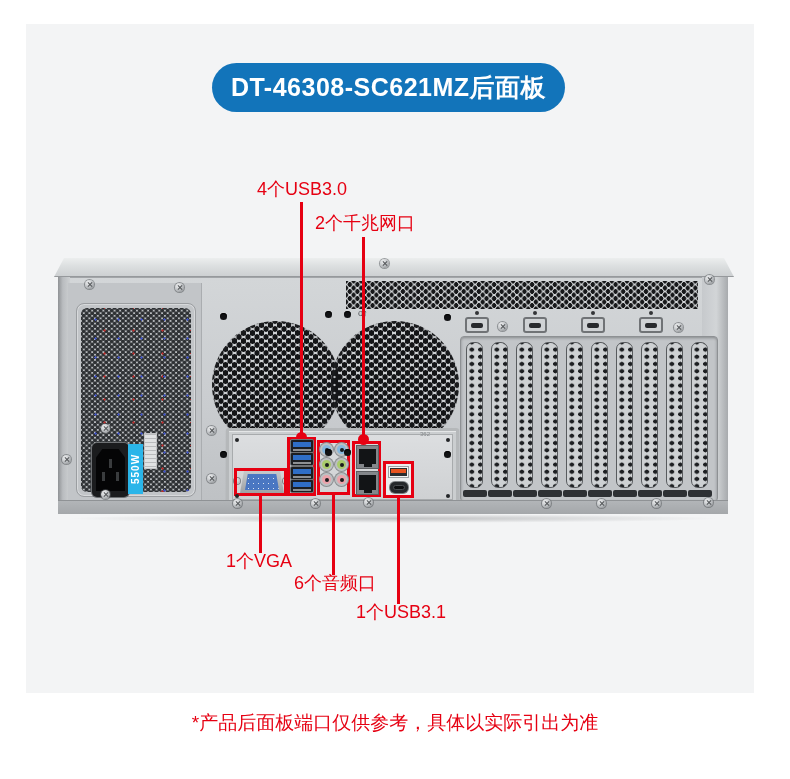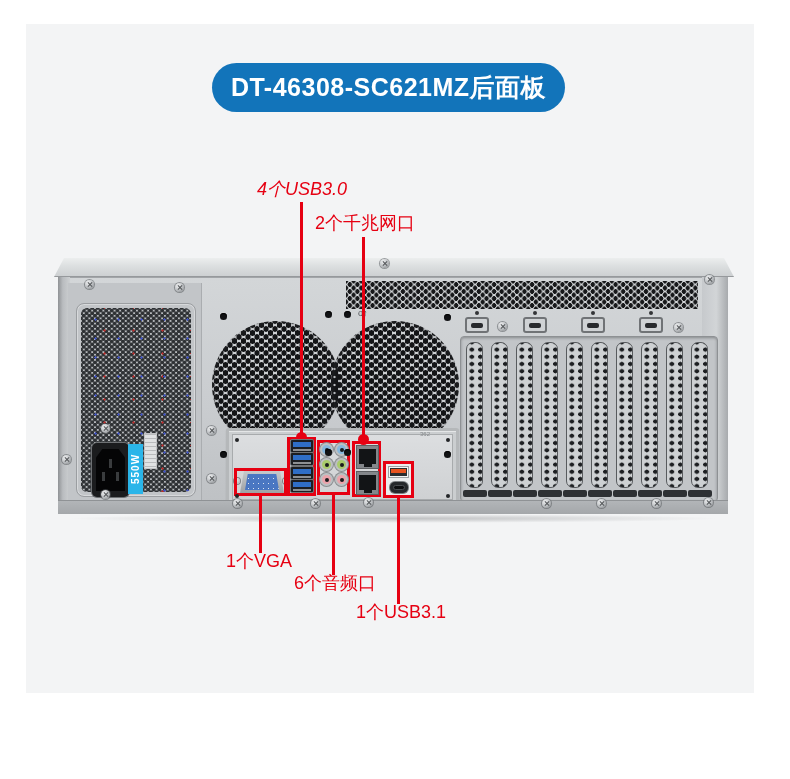--- a/index.html
+++ b/index.html
@@ -181,26 +181,27 @@
   <div class="redbox" style="left:234px;top:468px;width:53px;height:28px;"></div>
   <div class="redbox" style="left:287px;top:437px;width:29px;height:59px;"></div>
   <div class="redbox" style="left:317px;top:440px;width:33px;height:55px;"></div>
   <div class="redbox" style="left:352px;top:441px;width:29px;height:56px;"></div>
   <div class="redbox" style="left:383px;top:461px;width:31px;height:37px;"></div>
 
   <div class="vline" style="left:259px;top:496px;height:57px;"></div>
   <div class="vline" style="left:332px;top:495px;height:80px;"></div>
   <div class="vline" style="left:397px;top:498px;height:106px;"></div>
 
-  <div class="clabel" style="left:257px;top:179px;font-style:italic;">4个USB3.0</div>
+  <div class="clabel" style="left:257px;top:179px;">4个USB3.0</div>
   <div class="clabel" style="left:315px;top:213px;">2个千兆网口</div>
   <div class="clabel" style="left:226px;top:551px;">1个VGA</div>
   <div class="clabel" style="left:294px;top:573px;">6个音频口</div>
   <div class="clabel" style="left:356px;top:602px;">1个USB3.1</div>
 
+  <div class="footnote">*产品后面板端口仅供参考，具体以实际引出为准</div>
 <div class="usb30" style="left: 291px; top: 440px;">
       <i></i>
       <u></u>
     </div>
     <div class="usb30" style="left: 291px; top: 453.4px;">
       <i></i>
       <u></u>
     </div>
     <div class="usb30" style="left: 291px; top: 466.8px;">
       <i></i>

